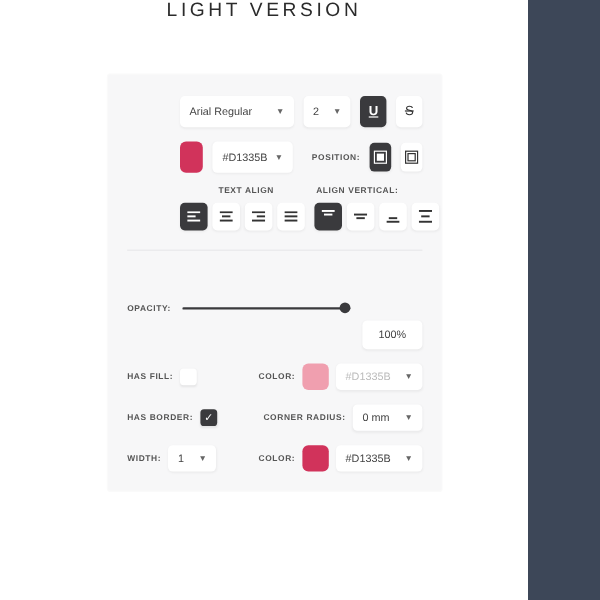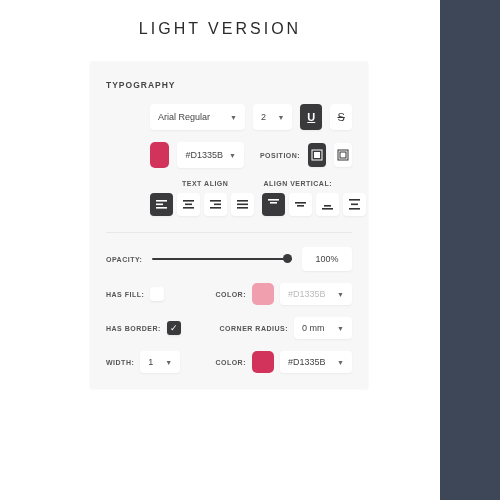--- a/index.html
+++ b/index.html
@@ -17,21 +17,20 @@
     top: 0;
     width: 60px;
     height: 500px;
     background: #3d4758;
   }
   .page-title {
     font-size: 16px;
     letter-spacing: 3px;
     color: #2b2b2b;
     text-align: center;
-    padding-top: 20px;
     font-weight: 400;
     padding-right: 60px;
   }
   .panel {
     position: absolute;
     left: 90px;
     top: 62px;
     width: 278px;
     background: #f7f7f8;
     border-radius: 2px;
@@ -145,20 +144,21 @@
     border-radius: 4px;
     height: 24px;
     min-width: 50px;
     padding: 0 8px;
     display: flex;
     align-items: center;
     justify-content: center;
     font-size: 9px;
     color: #444;
     box-shadow: 0 1px 2px rgba(0,0,0,0.05);
+    margin-top: 44px;
   }
   .checkbox {
     width: 14px;
     height: 14px;
     background: #fff;
     border-radius: 3px;
     box-shadow: 0 1px 2px rgba(0,0,0,0.08);
     display: flex;
     align-items: center;
     justify-content: center;
@@ -183,21 +183,20 @@
 </style>
 </head>
 <body>
 
 <div class="side-stripe"></div>
 
 <div class="page-title">LIGHT VERSION</div>
 
 <div class="panel">
 
-  <div class="section-title">TYPOGRAPHY</div>
 
   <div class="row">
     <div class="dropdown" style="width:110px">
       <span>Arial Regular</span>
       <span class="caret">▼</span>
     </div>
     <div class="dropdown" style="width:44px">
       <span>2</span>
       <span class="caret">▼</span>
     </div>

